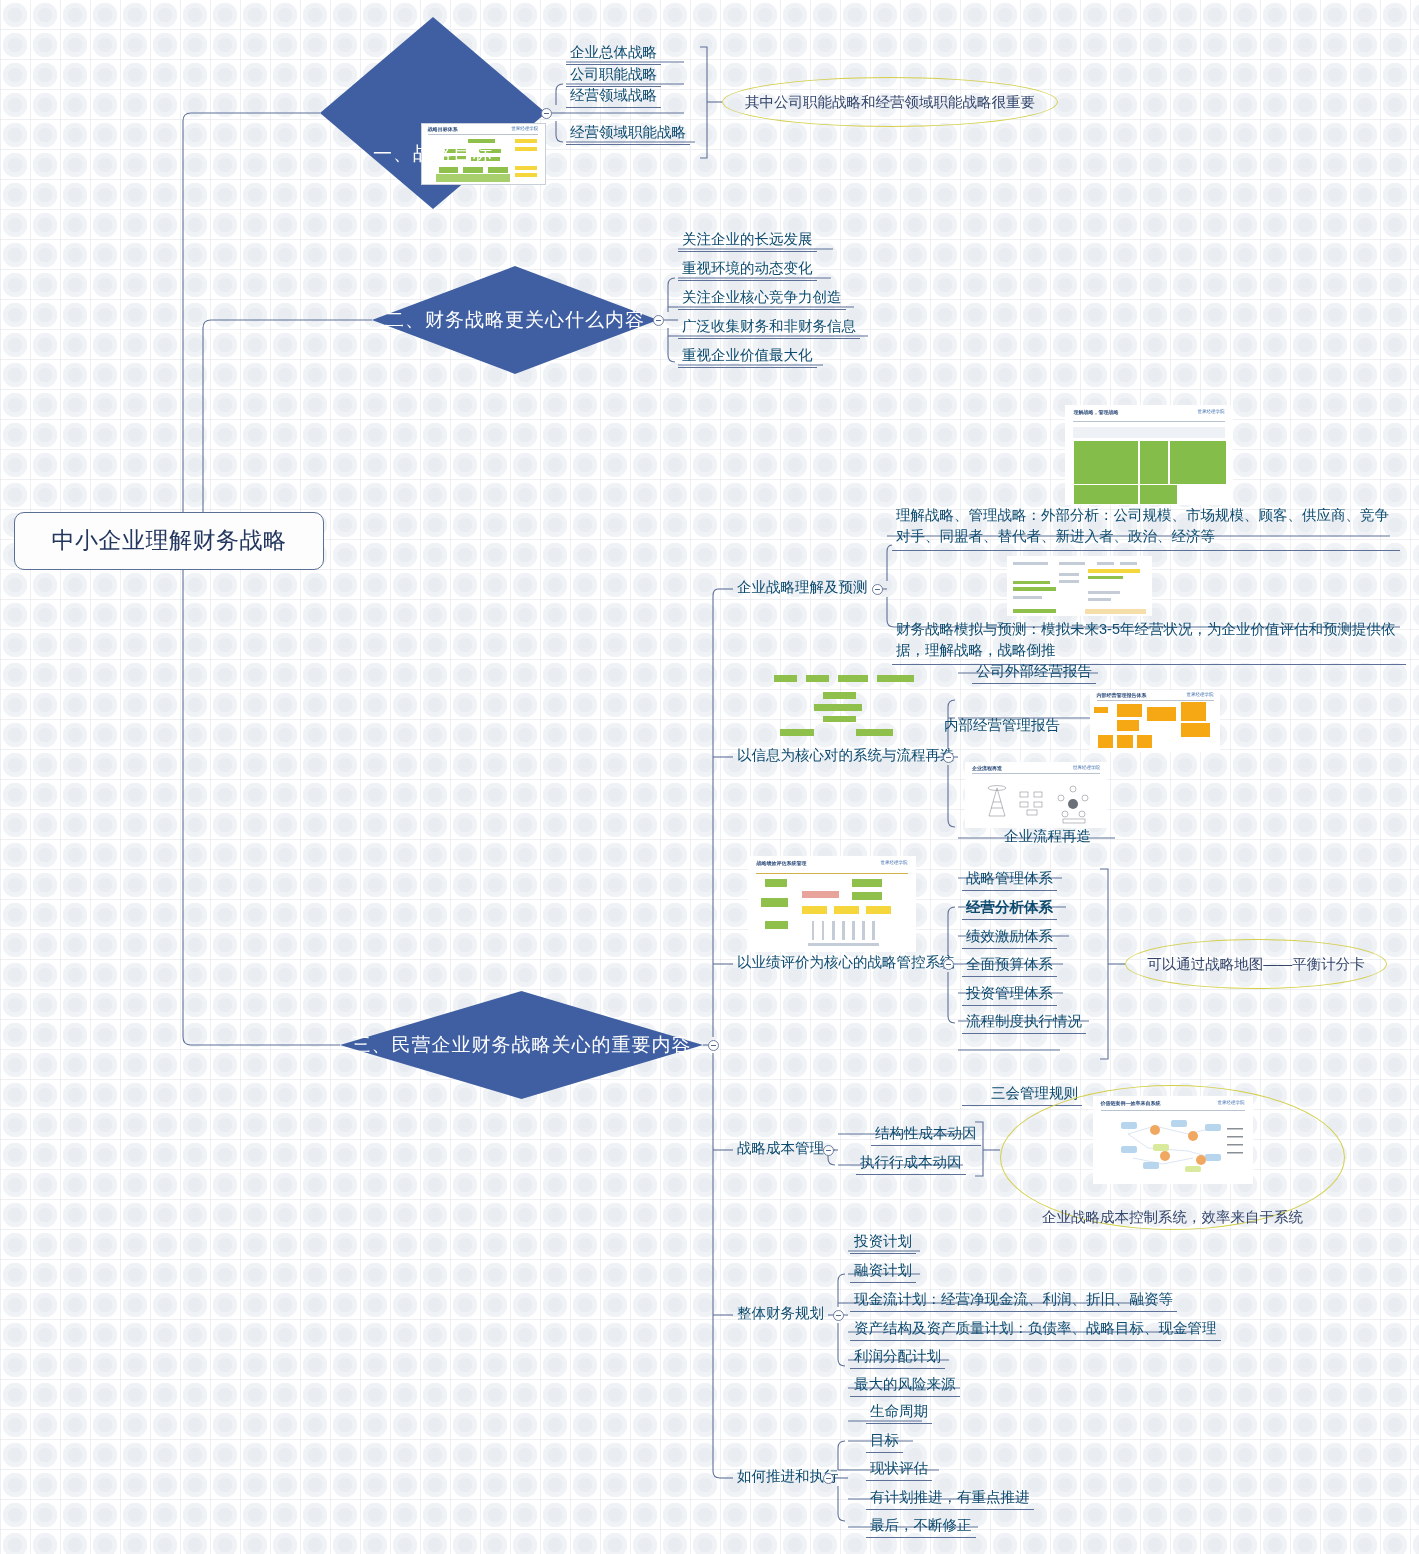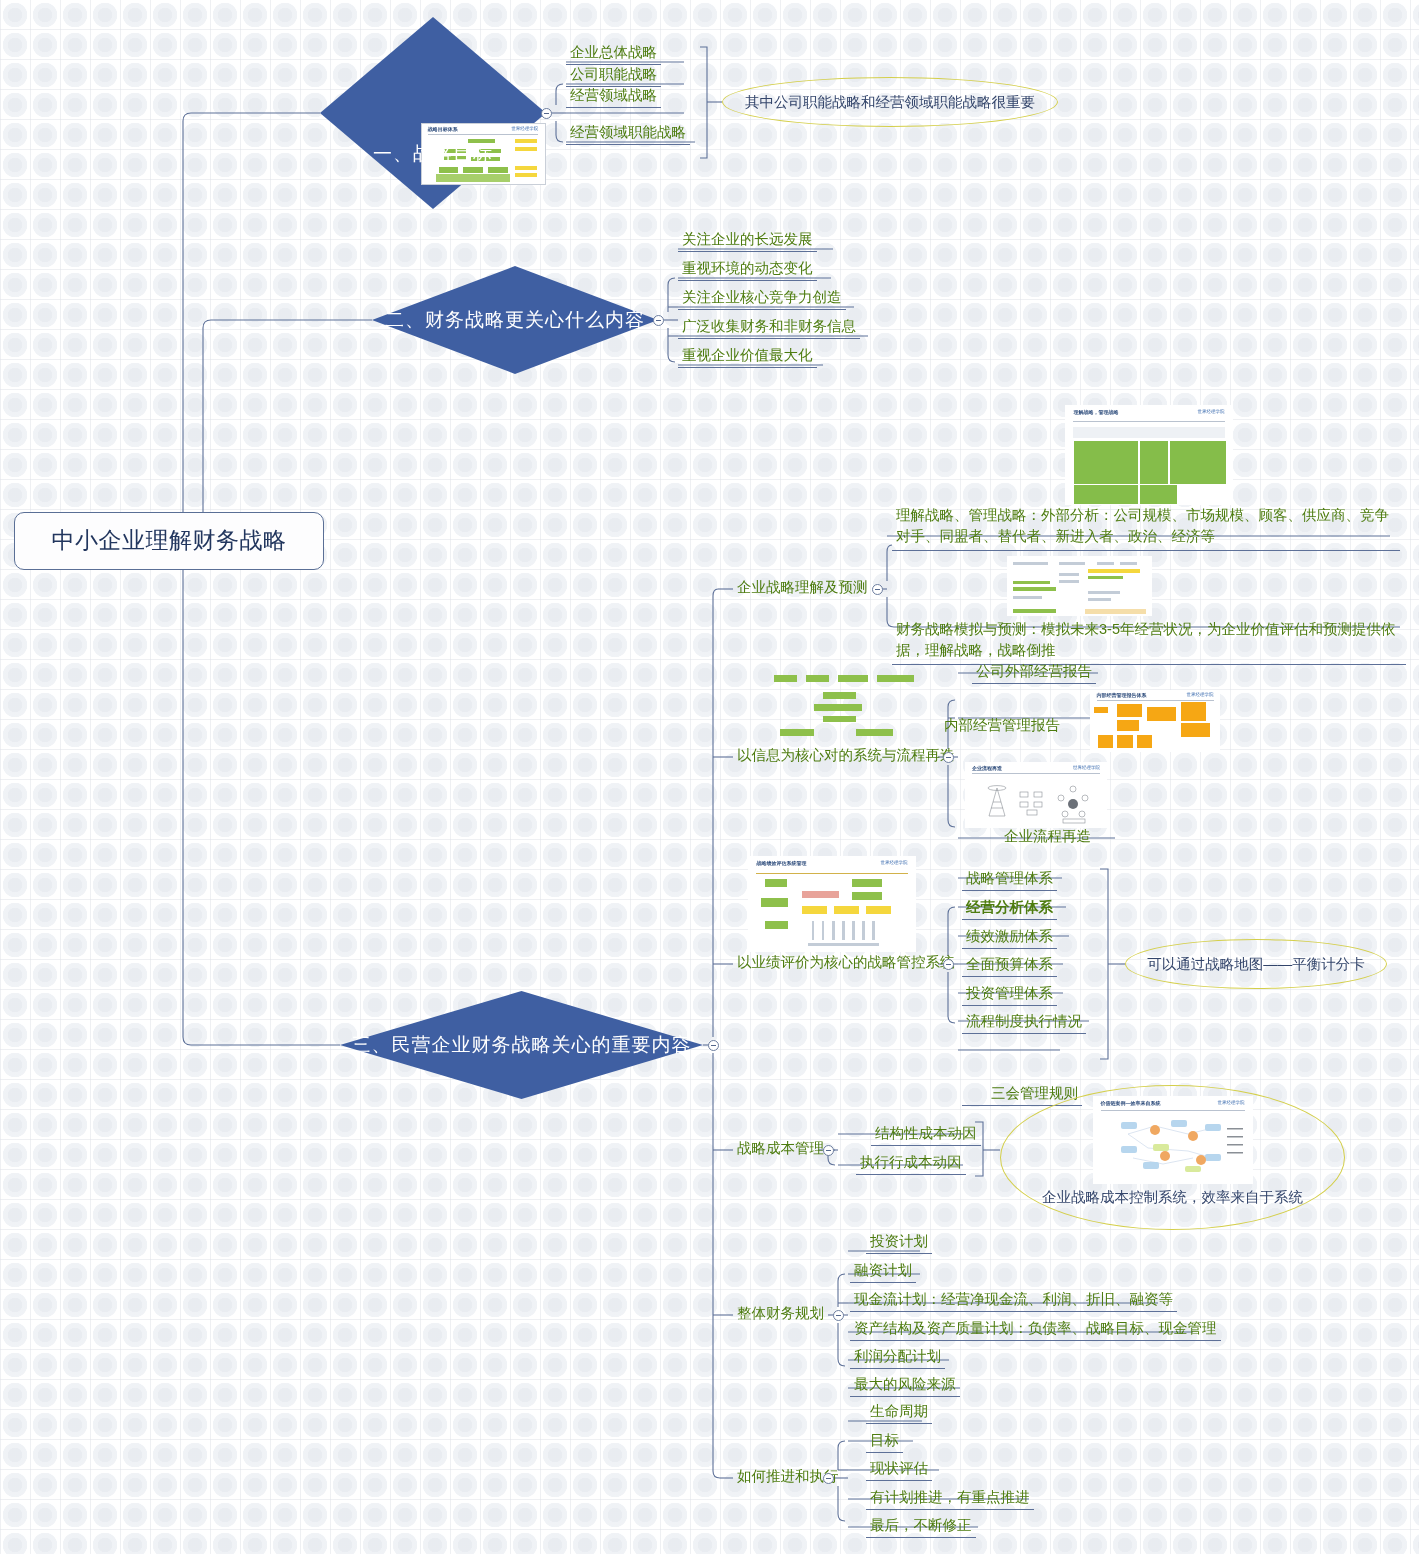--- a/index.html
+++ b/index.html
@@ -34,21 +34,21 @@
     clip-path:polygon(50% 0,100% 50%,50% 100%,0 50%);
   }
   .diamond .dlabel{
     position:relative;z-index:2;color:#ffffff;font-size:19px;white-space:nowrap;
     letter-spacing:1px;
   }
   .diamond .dthumb{position:relative;z-index:2;}
 
   
   .leaf{
-    position:absolute;color:#4d7c0f;font-size:14.5px;white-space:nowrap;
+    position:absolute;color:#0c4a6e;font-size:14.5px;white-space:nowrap;
     padding:0 4px 3px 4px;border-bottom:1px solid #5d7098;line-height:1.25;
   }
   .leaf.multi{white-space:normal;line-height:1.45;}
   .leaf.nb{border-bottom:none;}
 
   
   .ellipse{
     position:absolute;border:1px solid #d4cf4b;border-radius:50%;
     display:flex;align-items:center;justify-content:center;text-align:center;
     color:#33456b;font-size:14.5px;box-sizing:border-box;
@@ -385,21 +385,21 @@
 
   <div class="ellipse" style="left:1125px;top:939px;width:262px;height:50px;">
     <span class="etext">可以通过战略地图——平衡计分卡</span>
   </div>
 
   <div class="leaf nb" style="left:733px;top:1139px;">战略成本管理</div>
   <div class="toggle" style="left:823px;top:1145px;"></div>
   <div class="leaf" style="left:856px;top:1124px;margin-left:15px;">结构性成本动因</div>
   <div class="leaf" style="left:856px;top:1153px;">执行行成本动因</div>
 
-  <div class="ellipse with-thumb" style="left:1000px;top:1085px;width:345px;height:145px;">
+  <div class="ellipse with-thumb" style="left:1000px;top:1085px;width:345px;height:145px;gap:20px;">
     <div class="thumb" style="position:relative;left:0;top:0;width:160px;height:88px;background:#fff;">
       <div class="th-title">价值链案例—效率来自系统</div>
       <div class="th-logo">世界经理学院</div>
       <div class="th-bar"></div>
       <svg viewBox="0 0 160 88" style="position:absolute;left:0;top:0;width:100%;height:100%;">
         <g stroke="#b9cbe2" fill="none" stroke-width=".5">
           <line x1="35" y1="38" x2="62" y2="30"></line>
             <line x1="62" y1="30" x2="95" y2="38"></line>
           <line x1="35" y1="38" x2="55" y2="52"></line>
             <line x1="55" y1="52" x2="95" y2="55"></line>
@@ -432,21 +432,21 @@
           <rect x="134" y="48" width="16" height="1.5"></rect>
           <rect x="134" y="56" width="16" height="1.5"></rect>
           </g>
       </svg>
     </div>
     <span class="etext" style="margin-top:4px;">企业战略成本控制系统，效率来自于系统</span>
   </div>
 
   <div class="leaf nb" style="left:733px;top:1304px;">整体财务规划</div>
   <div class="toggle" style="left:833px;top:1310px;"></div>
-  <div class="leaf" style="left:850px;top:1232px;margin-left:16px;">投资计划</div>
+  <div class="leaf" style="left:850px;top:1232px;">投资计划</div>
   <div class="leaf" style="left:850px;top:1261px;">融资计划</div>
   <div class="leaf" style="left:850px;top:1290px;">现金流计划：经营净现金流、利润、折旧、融资等</div>
   <div class="leaf" style="left:850px;top:1319px;">资产结构及资产质量计划：负债率、战略目标、现金管理</div>
   <div class="leaf" style="left:850px;top:1347px;">利润分配计划</div>
   <div class="leaf" style="left:850px;top:1375px;">最大的风险来源</div>
 
   <div class="leaf nb" style="left:733px;top:1467px;">如何推进和执行</div>
   <div class="toggle" style="left:823px;top:1473px;"></div>
   <div class="leaf" style="left:866px;top:1402px;">生命周期</div>
   <div class="leaf" style="left:866px;top:1431px;">目标</div>

